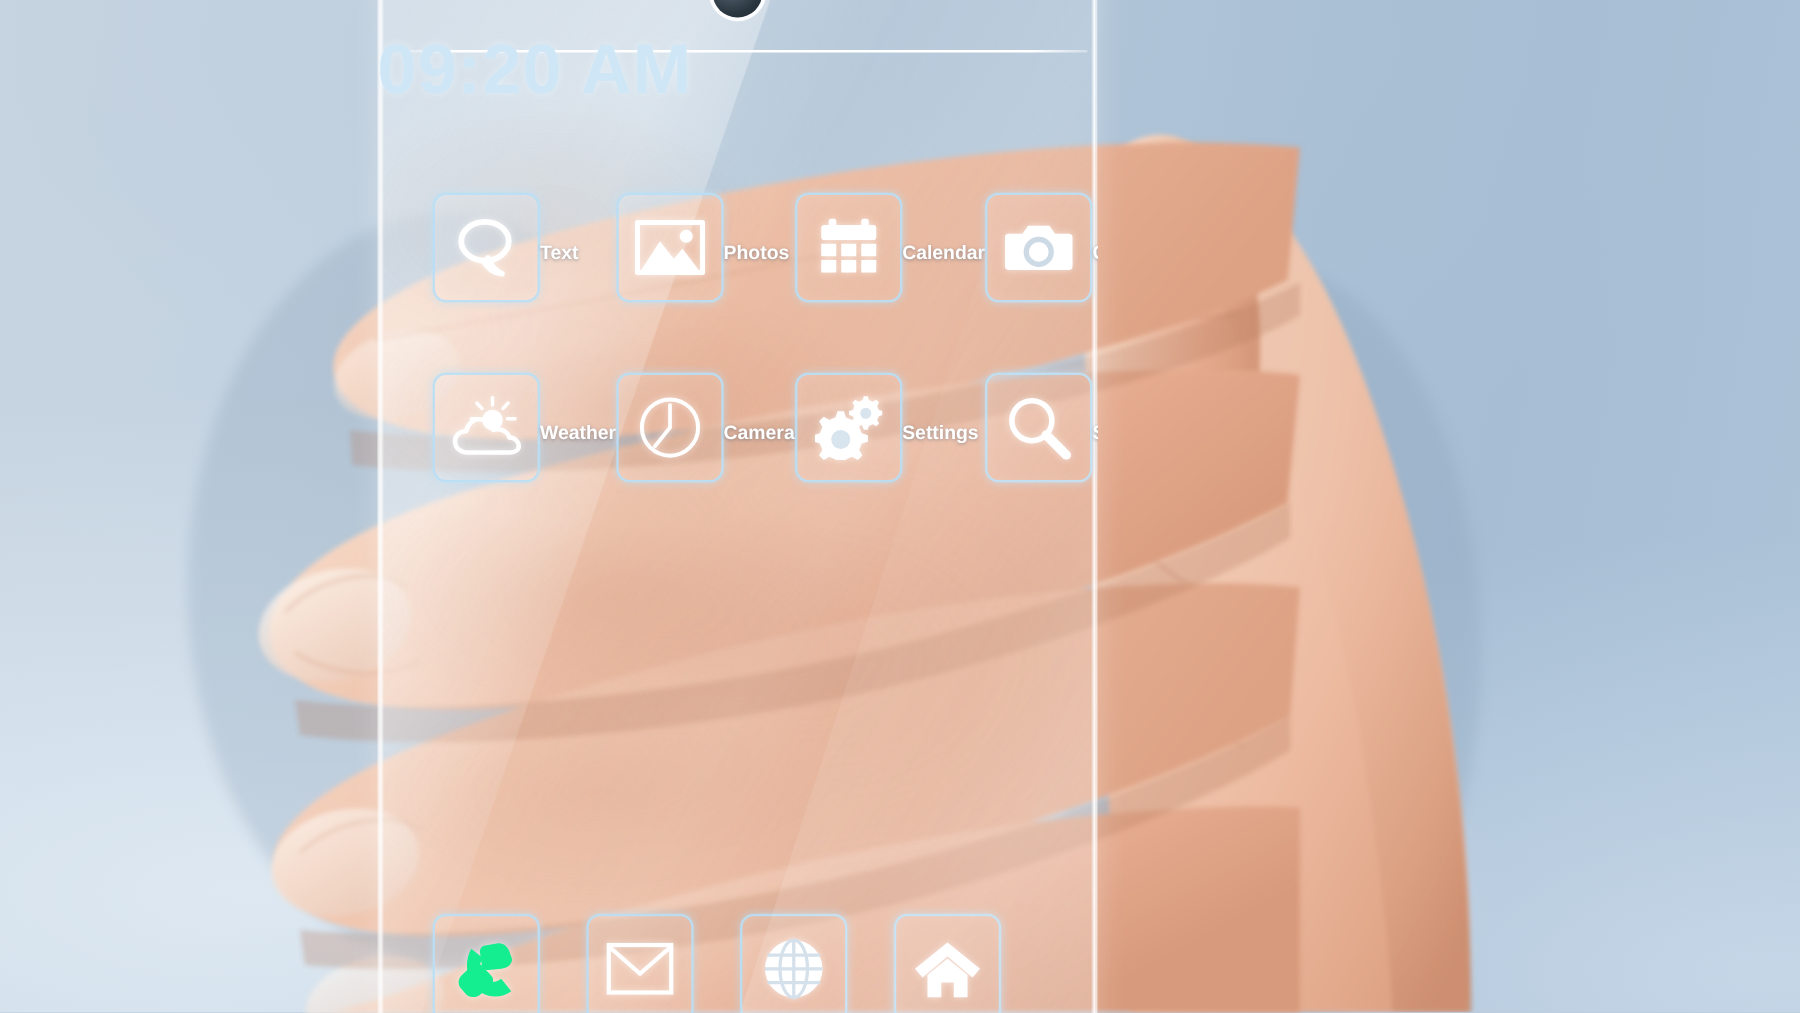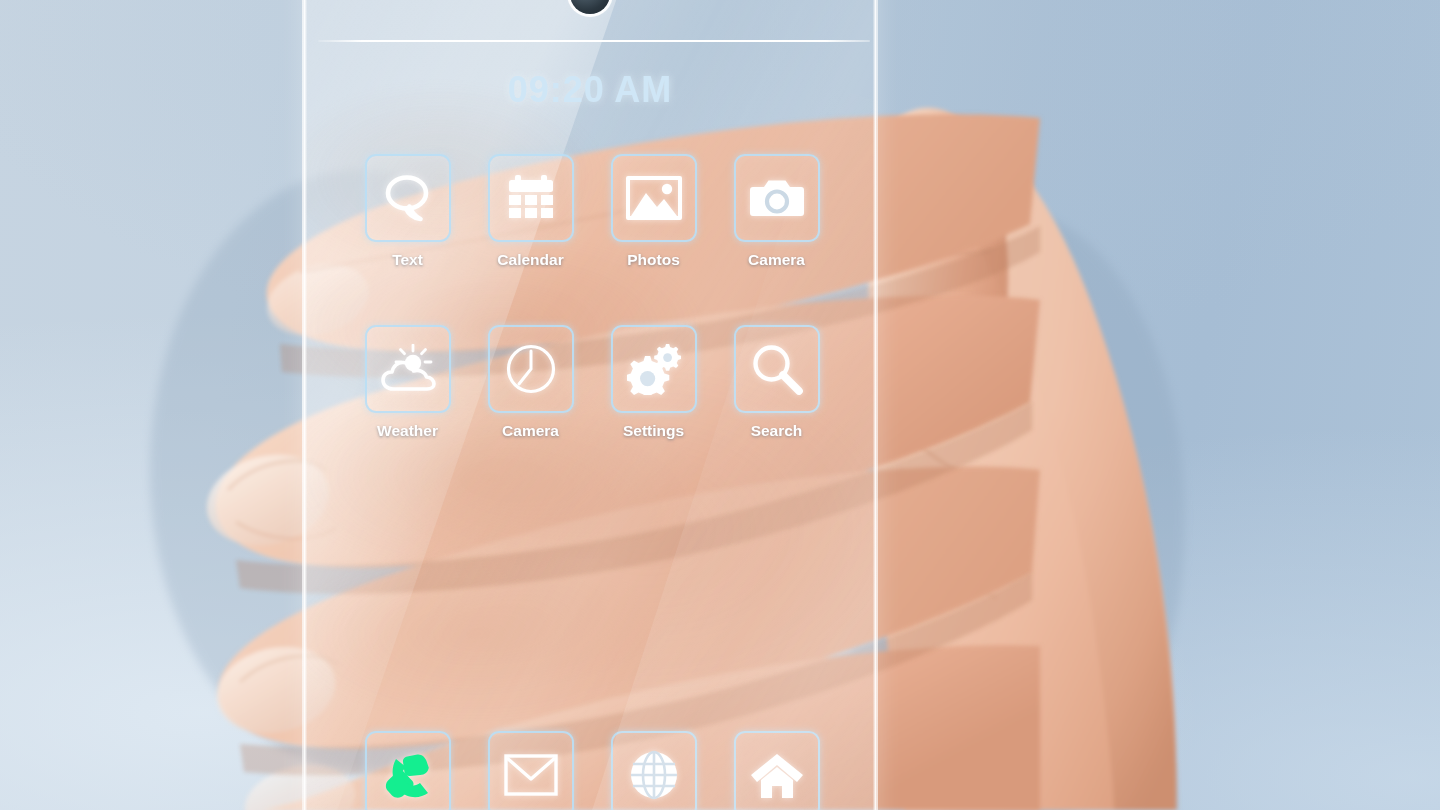--- a/index.html
+++ b/index.html
@@ -89,37 +89,35 @@
   }
   .divider{
     position:absolute; left:16px; right:8px; top:40px; height:2px;
     background:linear-gradient(90deg, rgba(255,255,255,.15), #ffffff 8%, #ffffff 92%, rgba(255,255,255,.35));
     border-radius:2px;
   }
 
   
   #clock{
     position:absolute; left:0; right:0; top:56px;
-    text-align:center;
-    font-size:36px; font-weight:700; letter-spacing:1px;
+    font-size:56px; font-weight:700; letter-spacing:1px;
     color:#cfe6f6;
     text-shadow:0 0 8px rgba(235,248,255,.55);
-    margin-top:47px;
   }
 
   
   #grid{
     position:absolute; left:44px; top:188px;
     width:492px;
     display:grid;
     grid-template-columns:repeat(4,1fr);
     row-gap:56px;
   }
   .app{
-    display:flex; flex-direction:column; align-items:center;
+    display:flex; flex-direction:row; align-items:center;
     cursor:pointer;
   }
   .tile{
     width:86px; height:88px;
     border-radius:11px;
     border:2px solid rgba(186,222,245,.92);
     background:linear-gradient(135deg, rgba(255,255,255,.13), rgba(255,255,255,.04));
     box-shadow:0 0 7px rgba(190,226,248,.60), inset 0 0 10px rgba(255,255,255,.10);
     display:flex; align-items:center; justify-content:center;
   }
@@ -290,20 +288,33 @@
                 </g>
               </svg>
             </span>
           </div>
           <div class="app-label">Text</div>
         </div>
 
         <div class="app">
           <div class="tile">
             <span>
+              <svg width="56" height="44" viewBox="0 0 56 44">
+                <path d="M2 2 h52 v40 h-52 z" fill="none" stroke="#fff" stroke-width="4" stroke-linejoin="round"></path>
+                <path d="M5 40 L 20 17 L 31 31 L 38 23 L 51 40 Z" fill="#fff"></path>
+                <circle cx="41" cy="13" r="5.2" fill="#fff"></circle>
+              </svg>
+            </span>
+          </div>
+          <div class="app-label">Photos</div>
+        </div>
+
+        <div class="app">
+          <div class="tile">
+            <span>
               <svg width="50" height="50" viewBox="0 0 50 50">
                 <g fill="#fff">
                   <rect x="9" y="2" width="6" height="9" rx="2"></rect>
                   <rect x="35" y="2" width="6" height="9" rx="2"></rect>
                   <rect x="3" y="7" width="44" height="12" rx="2.5"></rect>
                   <rect x="3" y="22" width="12" height="10"></rect>
                   <rect x="19" y="22" width="12" height="10"></rect>
                   <rect x="35" y="22" width="12" height="10"></rect>
                   <rect x="3" y="35" width="12" height="10"></rect>
                   <rect x="19" y="35" width="12" height="10"></rect>
@@ -312,33 +323,20 @@
               </svg>
             </span>
           </div>
           <div class="app-label">Calendar</div>
         </div>
 
         <div class="app">
           <div class="tile">
             <span>
               <svg width="56" height="44" viewBox="0 0 56 44">
-                <path d="M2 2 h52 v40 h-52 z" fill="none" stroke="#fff" stroke-width="4" stroke-linejoin="round"></path>
-                <path d="M5 40 L 20 17 L 31 31 L 38 23 L 51 40 Z" fill="#fff"></path>
-                <circle cx="41" cy="13" r="5.2" fill="#fff"></circle>
-              </svg>
-            </span>
-          </div>
-          <div class="app-label">Photos</div>
-        </div>
-
-        <div class="app">
-          <div class="tile">
-            <span>
-              <svg width="56" height="44" viewBox="0 0 56 44">
                 <path d="M4 11 h11 l4.5 -6.5 h17 L41 11 h11 a3 3 0 0 1 3 3 v23 a3 3 0 0 1 -3 3 H4 a3 3 0 0 1 -3 -3 V14 a3 3 0 0 1 3 -3 Z" fill="#fff"></path>
                 <circle cx="28" cy="25.5" r="10" fill="none" stroke="#cbd9e5" stroke-width="4.2"></circle>
               </svg>
             </span>
           </div>
           <div class="app-label">Camera</div>
         </div>
 
 
 

